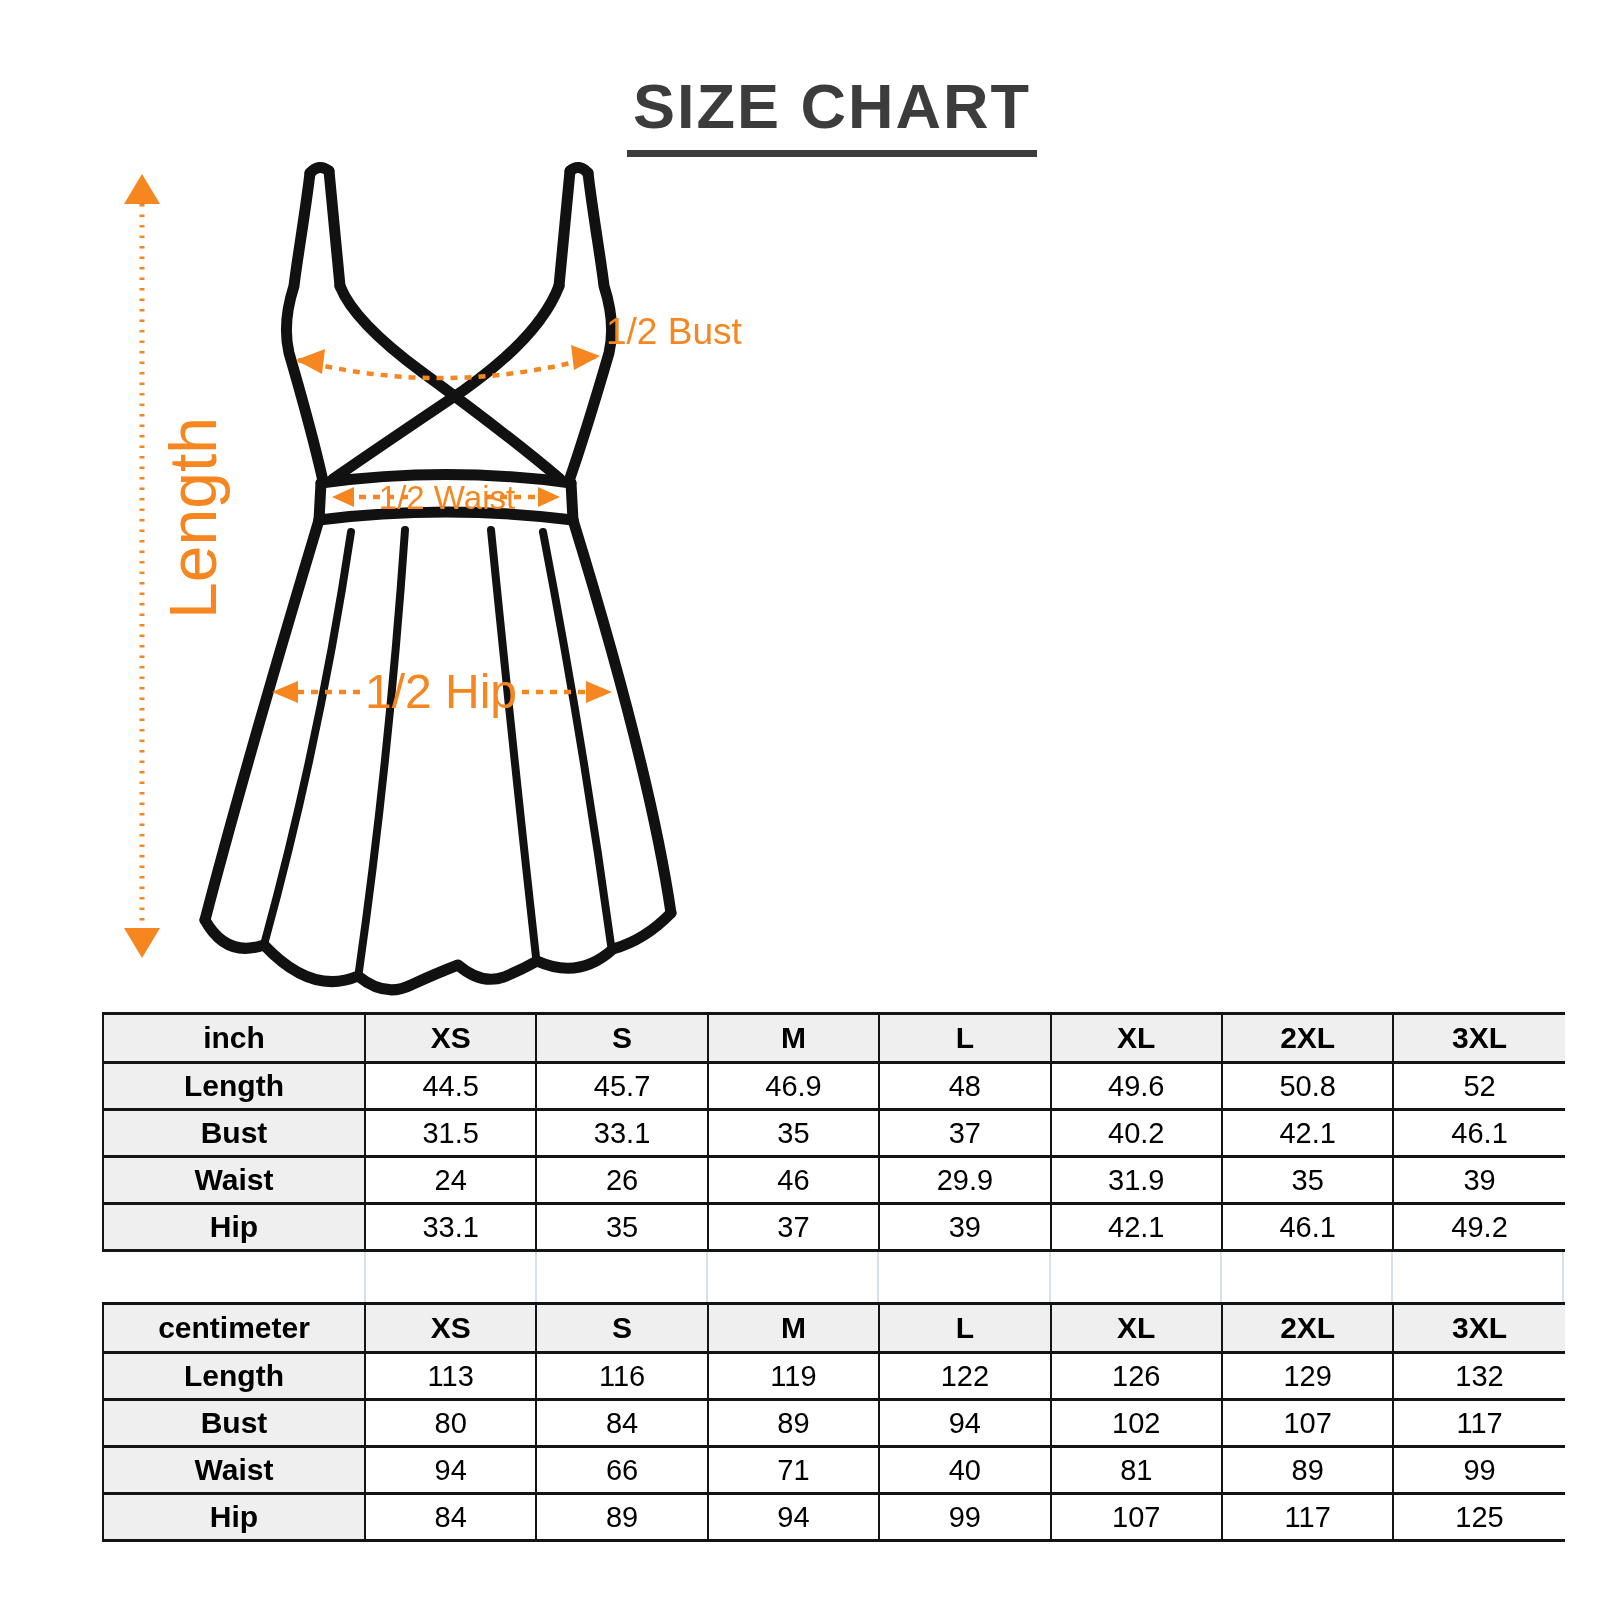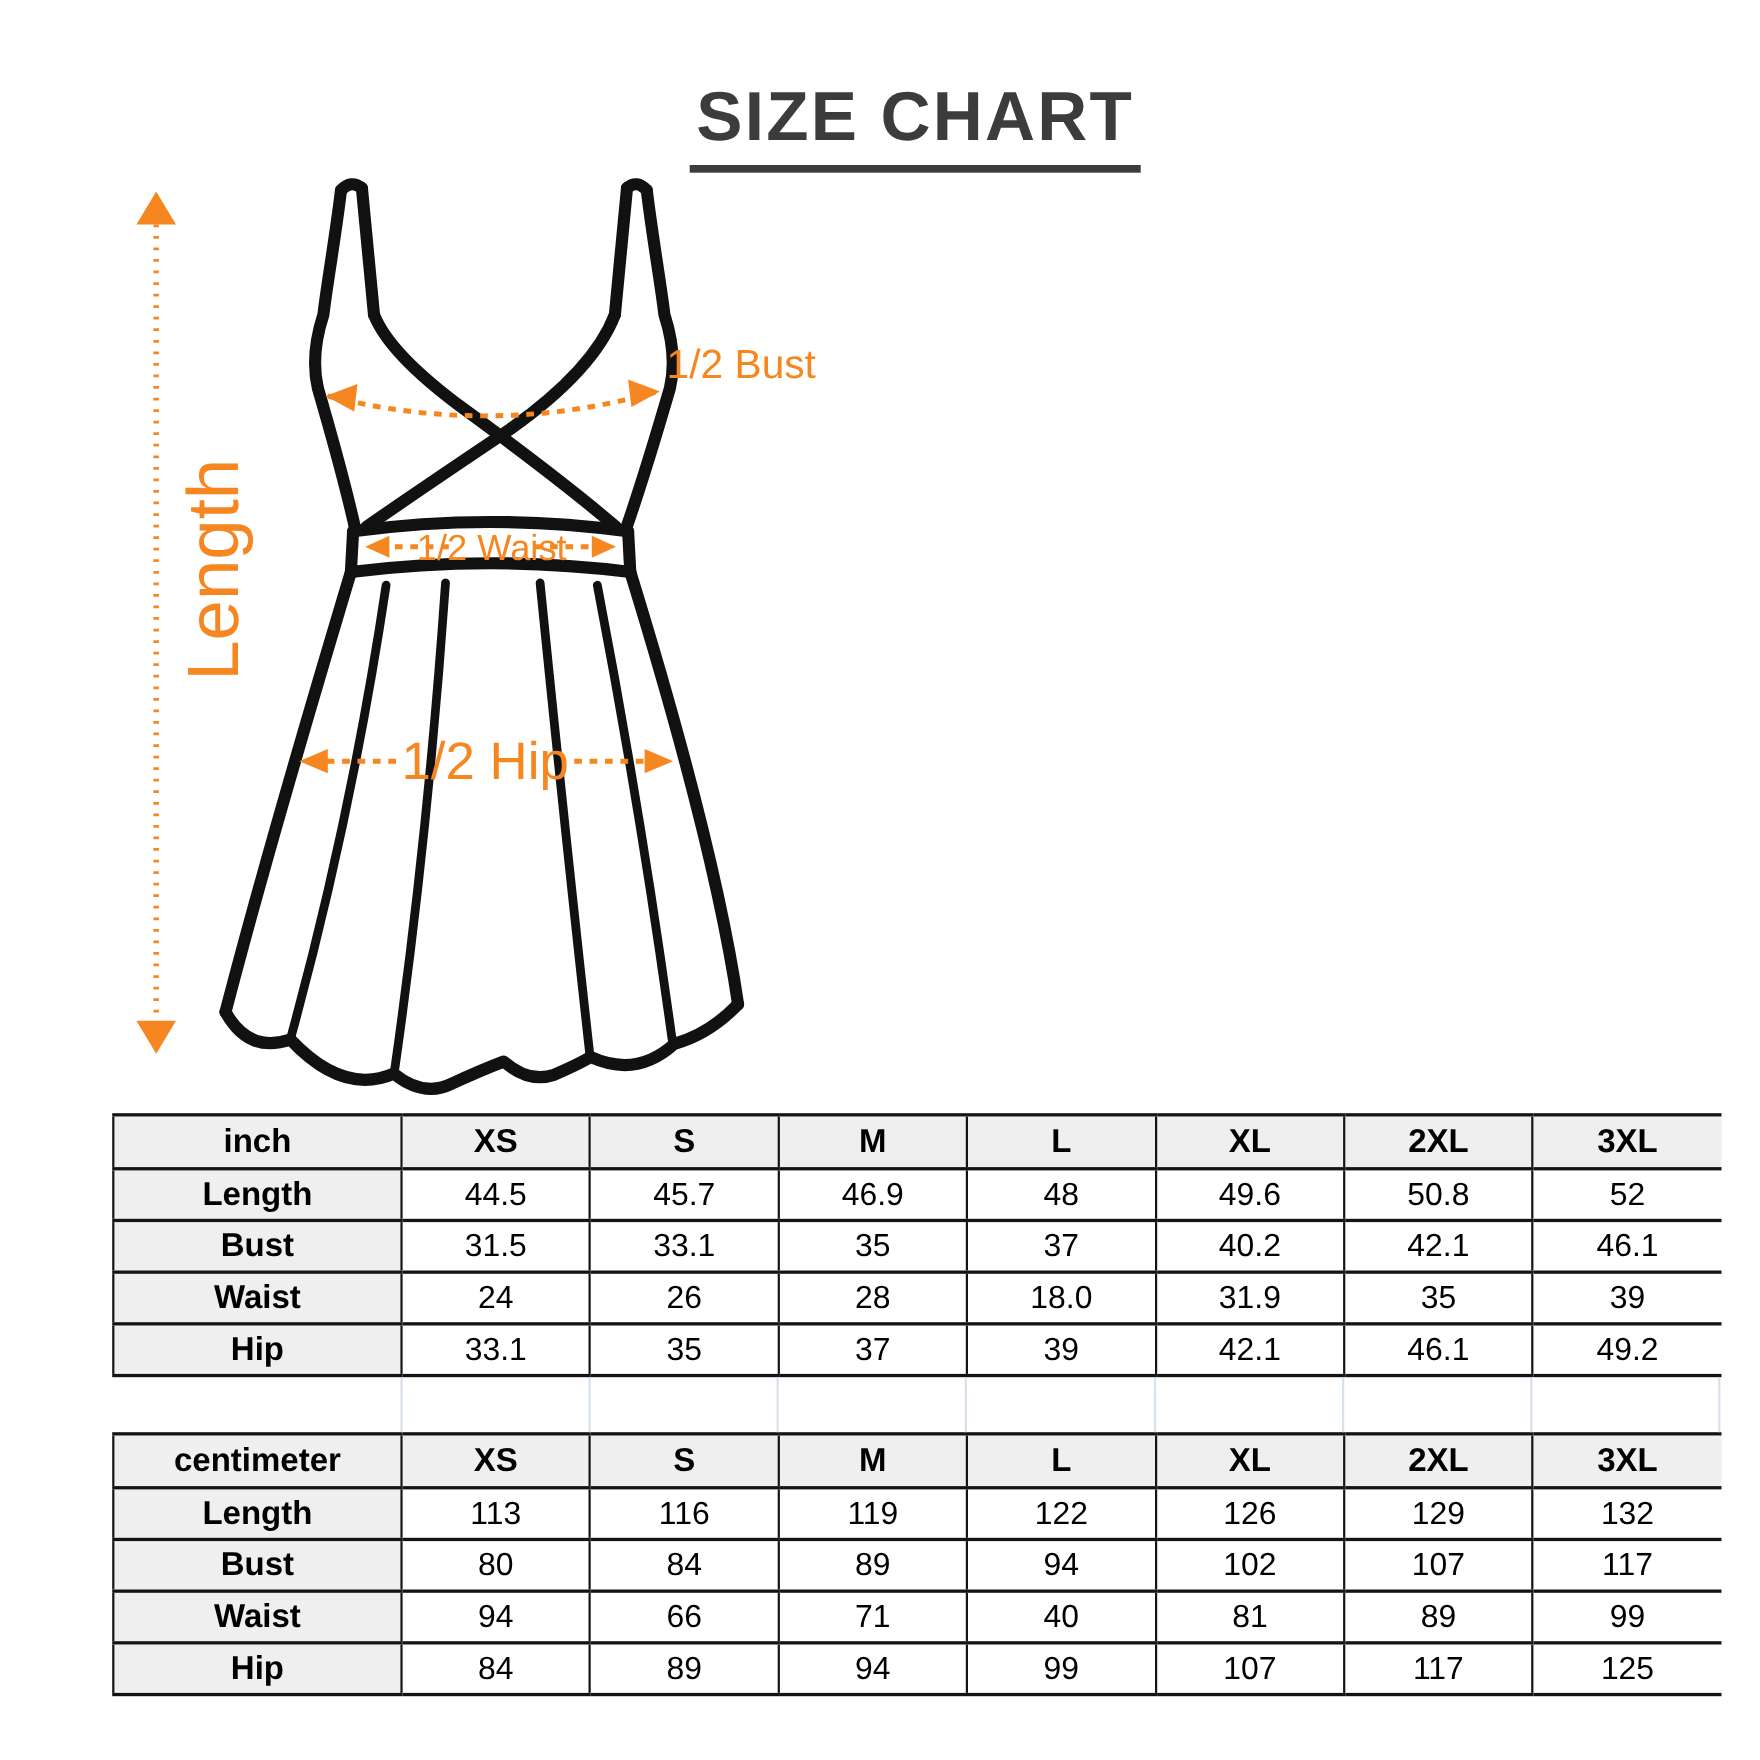--- a/index.html
+++ b/index.html
@@ -163,22 +163,22 @@
             <td>35</td>
             <td>37</td>
             <td>40.2</td>
             <td>42.1</td>
             <td>46.1</td>
           </tr>
           <tr>
             <th>Waist</th>
             <td>24</td>
             <td>26</td>
-            <td>28</td>
-            <td>18.0</td>
+            <td>46</td>
+            <td>29.9</td>
             <td>31.9</td>
             <td>35</td>
             <td>39</td>
           </tr>
           <tr>
             <th>Hip</th>
             <td>33.1</td>
             <td>35</td>
             <td>37</td>
             <td>39</td>

